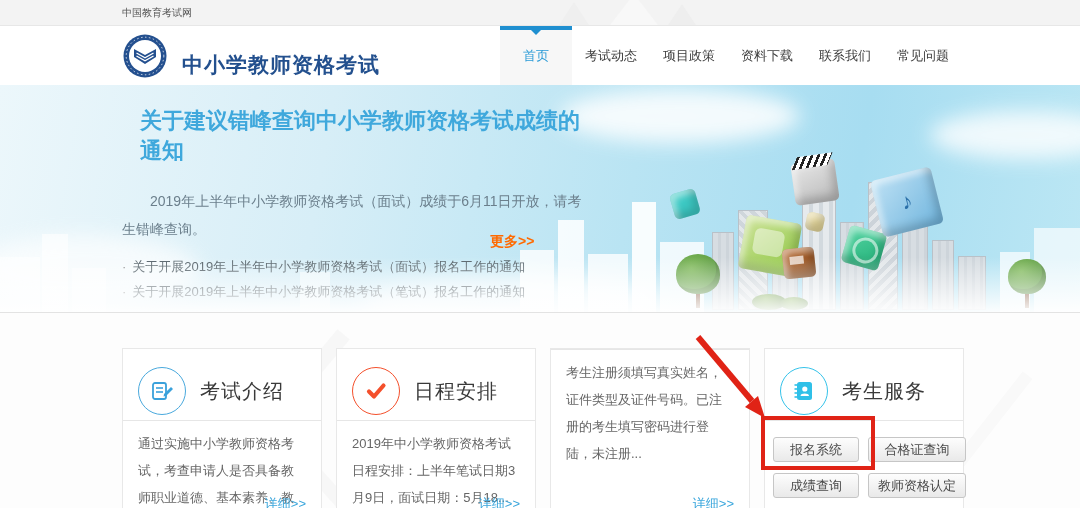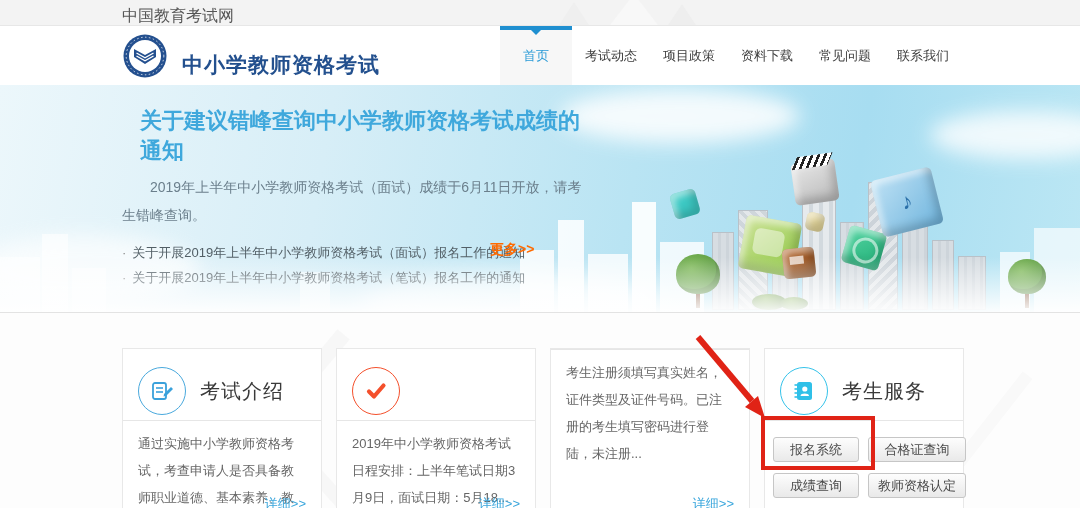--- a/index.html
+++ b/index.html
@@ -3,21 +3,21 @@
 <meta charset="utf-8">
 <style>
   * { margin:0; padding:0; box-sizing:border-box; }
   html,body { width:1080px; height:508px; }
   body { font-family:"Liberation Sans","DejaVu Sans",sans-serif; background:#fff; }
   .screen { position:relative; width:1080px; height:508px; overflow:hidden; background:#fdfdfd; }
 
   
   .topbar { position:absolute; left:0; top:0; width:1080px; height:26px;
             background:#f3f3f3; border-bottom:1px solid #e7e7e7; overflow:hidden; }
-  .topbar .site-name { position:absolute; left:122px; top:6px; font-size:16px; color:#555; }
+  .topbar .site-name { position:absolute; left:122px; top:6px; font-size:10px; color:#555; }
   .mtn { position:absolute; width:0; height:0; border-style:solid; opacity:.9; }
   .mtn1 { left:552px; top:2px; border-width:0 22px 34px 22px; border-color:transparent transparent #eeeeee transparent; }
   .mtn2 { left:600px; top:-6px; border-width:0 34px 44px 34px; border-color:transparent transparent #f8f8f8 transparent; }
   .mtn3 { left:662px; top:4px; border-width:0 20px 30px 20px; border-color:transparent transparent #ededed transparent; }
 
   
   .header { position:absolute; left:0; top:26px; width:1080px; height:59px; background:#fff; }
   .brand { position:absolute; left:122px; top:7px; display:flex; align-items:flex-end; }
   .brand-title { margin-left:14px; font-size:21px; font-weight:bold; color:#23508e; letter-spacing:1px; }
   .nav { position:absolute; right:118px; top:0; height:59px; display:flex; }
@@ -60,25 +60,25 @@
                  background:repeating-linear-gradient(to right,#222 0 3px,#fff 3px 7px); }
   .cb-yellow { left:806px; top:128px; width:18px; height:18px; background:#e5d79a; transform:rotate(12deg); }
   .cb-brown  { left:783px; top:163px; width:32px; height:30px; background:linear-gradient(150deg,#b66a32,#8a4a1b); transform:rotate(-6deg); }
   .cb-brown:after { content:""; position:absolute; left:7px; top:8px; width:14px; height:8px; background:rgba(255,255,255,.7); }
   .cb-green2 { left:845px; top:144px; width:38px; height:38px; background:linear-gradient(140deg,#57d6a4,#1fae76); transform:rotate(16deg); }
   .cb-green2:after { content:""; position:absolute; left:8px; top:8px; width:20px; height:20px; border-radius:50%; border:3px solid rgba(255,255,255,.55); }
   .cb-blue   { left:876px; top:88px; width:62px; height:58px; background:linear-gradient(140deg,#bfe2f5,#6fb4dd); transform:rotate(-14deg); }
 
   .banner-text { position:absolute; left:122px; top:0; width:460px; }
   .banner-title { margin:21px 0 0 18px; font-size:22px; font-weight:bold; color:#3fa8dc; }
-  .banner-sub { margin-top:7px; font-size:14px; line-height:28px; color:#6b7f8c; text-indent:2em; }
+  .banner-sub { margin-top:21px; font-size:14px; line-height:28px; color:#6b7f8c; text-indent:2em; }
   .banner-links { margin-top:11px; }
   .banner-link { font-size:13px; color:#525f66; line-height:25px; cursor:pointer; }
   .banner-link .dot { color:#8a8a8a; margin-right:6px; }
-  .more-link { position:absolute; left:368px; top:156px; font-size:14px; font-weight:bold; color:#ff6a00; cursor:pointer; }
+  .more-link { position:absolute; left:368px; top:148px; font-size:14px; font-weight:bold; color:#ff6a00; cursor:pointer; }
 
   
   .content { position:absolute; left:0; top:314px; width:868px; height:194px; background:#fdfdfd; }
   .wm { position:absolute; background:#f2f2f2; opacity:.55; }
   .wm1 { left:252px; top:-10px; width:16px; height:260px; transform:rotate(40deg); }
   .wm2 { left:300px; top:30px;  width:14px; height:240px; transform:rotate(-42deg); }
   .wm3 { left:960px; top:40px;  width:12px; height:200px; transform:rotate(38deg); opacity:.4; }
 
   .cards { position:absolute; left:122px; top:34px; display:flex; gap:14px; }
   .card { position:relative; width:200px; height:190px; background:#fff; border:1px solid #e8e8e8; }
@@ -130,24 +130,24 @@
       <div class="tab">
         <span>考试动态</span>
       </div>
       <div class="tab">
         <span>项目政策</span>
       </div>
       <div class="tab">
         <span>资料下载</span>
       </div>
       <div class="tab">
+        <span>联系我们</span>
+      </div>
+      <div class="tab">
         <span>常见问题</span>
-      </div>
-      <div class="tab">
-        <span>联系我们</span>
       </div>
     </div>
   </div>
 
   <div class="banner">
     <div class="cloud cl1"></div>
     <div class="cloud cl2"></div>
     <div class="cloud cl3"></div>
     <div class="cloud cl4"></div>
 
@@ -233,20 +233,21 @@
         <span class="card-link">详细&gt;&gt;</span>
       </div>
 
       <div class="card">
         <div class="card-head">
           <span class="icon-circle" style="color:#f4502c">
             <svg width="26" height="26" viewBox="0 0 26 26">
               <path d="M6 13.5 L11 18.5 L20.5 7.5" fill="none" stroke="#f4502c" stroke-width="4.2" stroke-linecap="round" stroke-linejoin="round"></path>
             </svg>
           </span>
+          <span class="card-title">日程安排</span>
         </div>
         <div class="card-divider"></div>
         <div class="card-body">2019年中小学教师资格考试日程安排：上半年笔试日期3月9日，面试日期：5月18...</div>
         <span class="card-link">详细&gt;&gt;</span>
       </div>
 
       <div class="card">
         <div class="card-divider"></div>
         <div class="card-body">考生注册须填写真实姓名，证件类型及证件号码。已注册的考生填写密码进行登陆，未注册...</div>
         <span class="card-link">详细&gt;&gt;</span>

